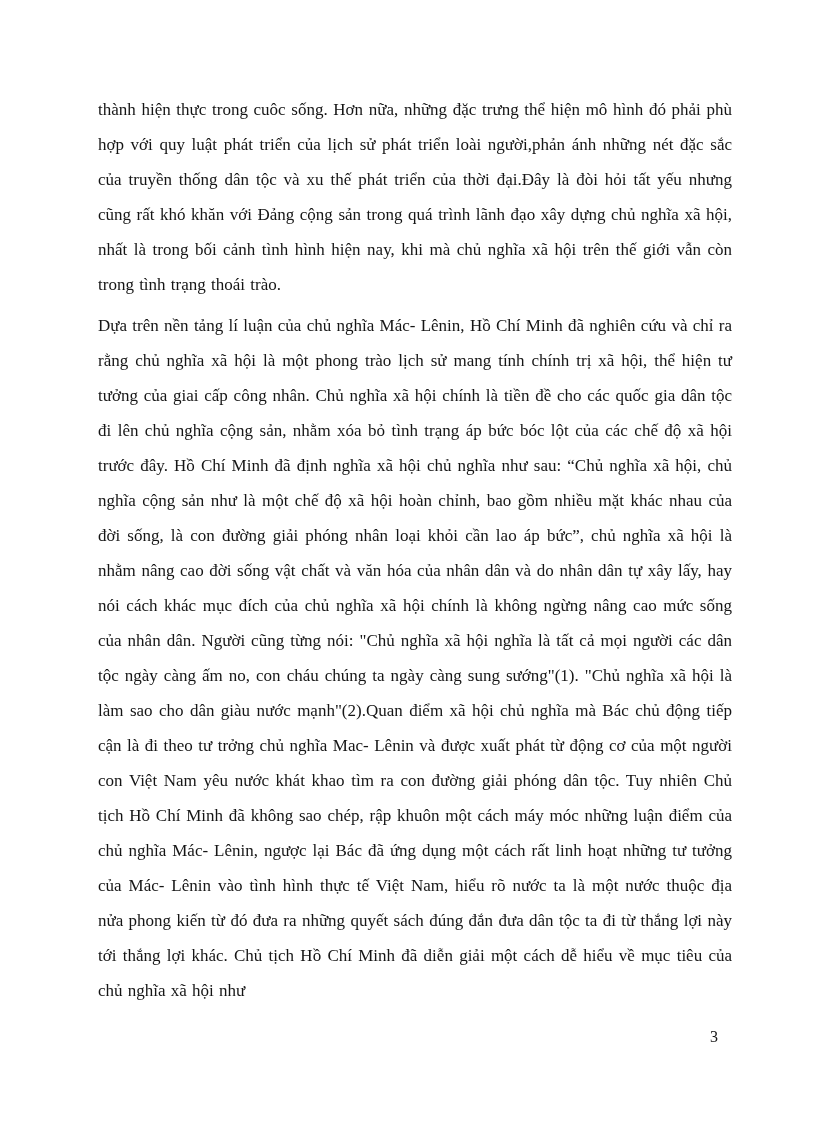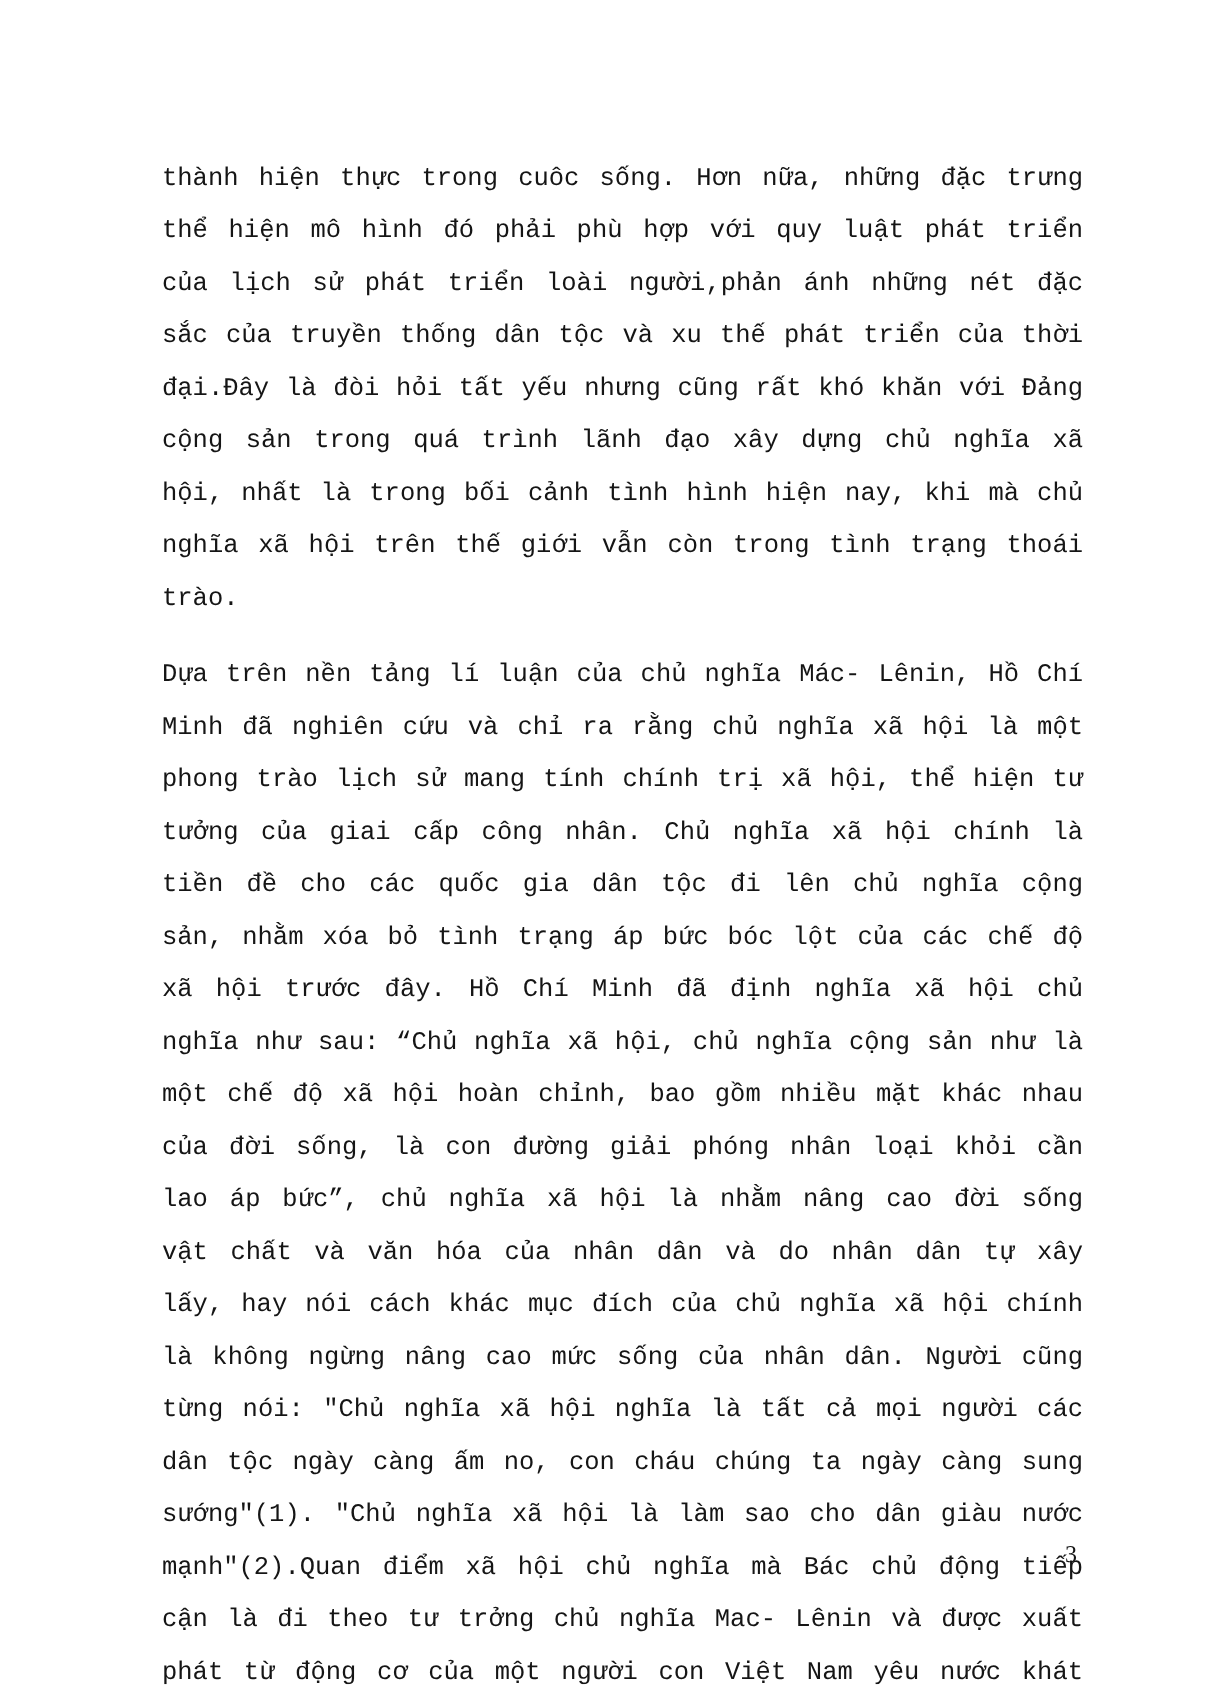--- a/index.html
+++ b/index.html
@@ -20,23 +20,22 @@
     position: absolute;
     left: 92px;
     top: 86px;
     width: 646px;
     font-size: 17px;
     line-height: 35px;
     text-align: justify;
     word-spacing: 1px;
   }
   .content p {
-    margin: 16px;
+    margin: 6px;
     padding: 0;
-    font-family: Liberation Mono, monospace;
   }
   .page-number {
     position: absolute;
     top: 1026px;
     right: 98px;
     font-size: 16px;
     line-height: 22px;
     text-align: right;
     color: #151515;
   }

